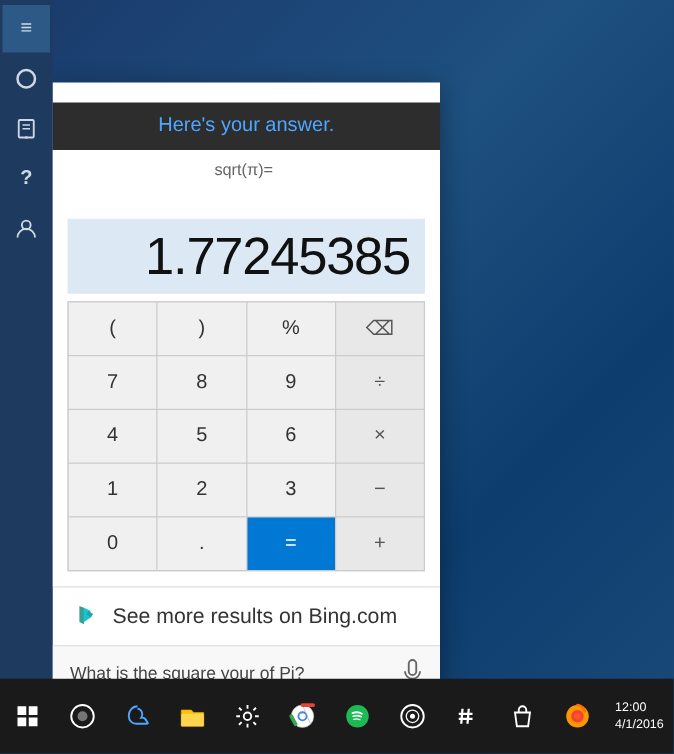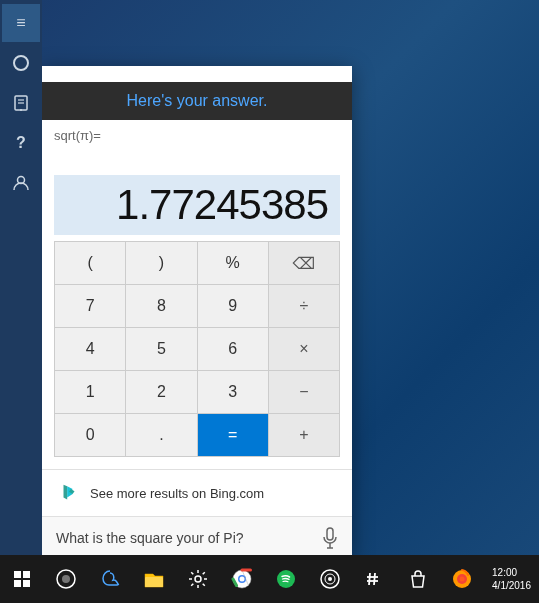--- a/index.html
+++ b/index.html
@@ -19,21 +19,21 @@
       background: linear-gradient(135deg, #1a3a6b 0%, #1e5080 40%, #0d3d6e 70%, #1a4a7a 100%);
       position: relative;
     }
 
     
     .taskbar {
       position: absolute;
       bottom: 0;
       left: 0;
       width: 100%;
-      height: 48px;
+      height: 60px;
       background: #1a1a1a;
       display: flex;
       align-items: center;
       z-index: 10;
     }
 
     .taskbar-start {
       width: 44px;
       height: 44px;
       display: flex;
@@ -118,21 +118,21 @@
       font-weight: 400;
       margin-top: 16px;
     }
 
     .calc-container {
       background: white;
       padding: 8px 12px 12px;
     }
 
     .calc-expression {
-      text-align: left;
+      text-align: center;
       color: #666;
       font-size: 13px;
       padding-right: 4px;
       margin-bottom: 2px;
     }
 
     .calc-display {
       background: #dce9f5;
       text-align: right;
       font-size: 42px;
@@ -176,21 +176,21 @@
     }
 
     .bing-logo {
       width: 22px;
       height: 22px;
       flex-shrink: 0;
     }
 
     .bing-link {
       color: #333;
-      font-size: 13px;
+      font-size: 17px;
       text-decoration: none;
       cursor: pointer;
     }
 
     .search-box-area {
       border-top: 1px solid #e0e0e0;
       padding: 10px 14px;
       display: flex;
       align-items: center;
       background: #f8f8f8;

